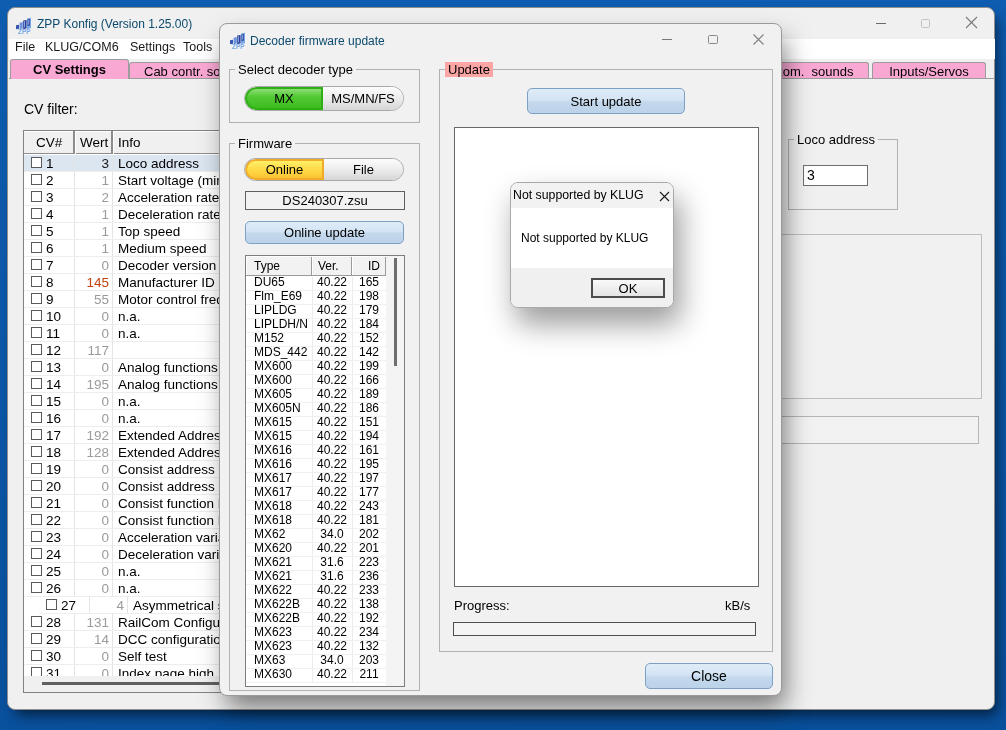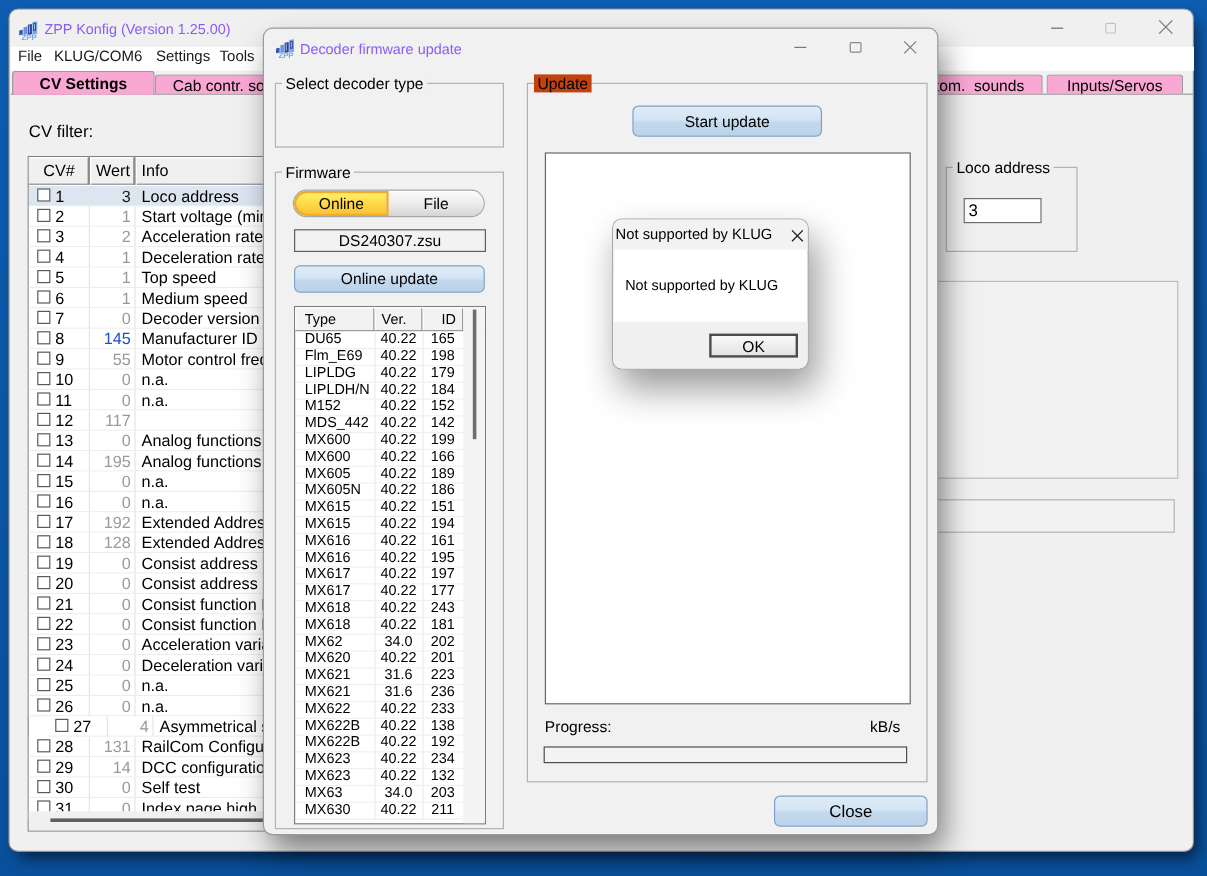--- a/index.html
+++ b/index.html
@@ -12,21 +12,21 @@
 }
 .abs { position:absolute; }
 
 #mainwin {
   left:7px; top:7px; width:988px; height:703px;
   background:#f0f0f0;
   border:1px solid #8f8f8f;
   border-radius:8px;
   box-shadow: 5px 8px 13px -3px rgba(0,0,0,0.6);
 }
-.titletext { color:#8b5cf6; font-size:12px; }
+.titletext { color:#0c4a6e; font-size:12px; }
 
 #menubar {
   left:1px; top:31px; width:986px; height:20px;
   background:#fff; font-size:12.5px; color:#1a1a1a;
 }
 #menubar span { position:absolute; top:1px; }
 
 .tab { position:absolute; background:#f9a8d4; border:1px solid #9c9c9c; border-bottom:none;
   border-radius:3px 3px 0 0; font-size:13px; text-align:center; }
 #tabline { left:1px; top:70px; width:986px; height:1px; background:#9c9c9c; }
@@ -151,21 +151,21 @@
         <span style="position:absolute;left:22px;top:1px;">7</span>
         <span style="position:absolute;left:50px;top:1px;width:35px;text-align:right;color:#9a9a9a;">0</span>
         <span style="position:absolute;left:94px;top:1px;white-space:nowrap;">Decoder version n</span>
         <span style="position:absolute;left:50px;top:0;width:1px;height:17px;background:#e4e4e4;"></span>
         <span style="position:absolute;left:88px;top:0;width:1px;height:17px;background:#e4e4e4;"></span>
         <span style="position:absolute;left:0;bottom:0;width:100%;height:1px;background:#ededed;"></span>
       </div>
       <div style="position:absolute;left:0;top:143px;width:100%;height:17px;background:#fff;font-size:13.5px;">
         <span style="position:absolute;left:7px;top:2px;width:11px;height:11px;border:1.5px solid #5a5a5a;background:#fff;"></span>
         <span style="position:absolute;left:22px;top:1px;">8</span>
-        <span style="position:absolute;left:50px;top:1px;width:35px;text-align:right;color:#1d4ed8;">145</span>
+        <span style="position:absolute;left:50px;top:1px;width:35px;text-align:right;color:#c2410c;">145</span>
         <span style="position:absolute;left:94px;top:1px;white-space:nowrap;">Manufacturer ID</span>
         <span style="position:absolute;left:50px;top:0;width:1px;height:17px;background:#e4e4e4;"></span>
         <span style="position:absolute;left:88px;top:0;width:1px;height:17px;background:#e4e4e4;"></span>
         <span style="position:absolute;left:0;bottom:0;width:100%;height:1px;background:#ededed;"></span>
       </div>
       <div style="position:absolute;left:0;top:160px;width:100%;height:17px;background:#fff;font-size:13.5px;">
         <span style="position:absolute;left:7px;top:2px;width:11px;height:11px;border:1.5px solid #5a5a5a;background:#fff;"></span>
         <span style="position:absolute;left:22px;top:1px;">9</span>
         <span style="position:absolute;left:50px;top:1px;width:35px;text-align:right;color:#9a9a9a;">55</span>
         <span style="position:absolute;left:94px;top:1px;white-space:nowrap;">Motor control freq</span>
@@ -402,20 +402,24 @@
   <div class="abs titletext" style="left:30px; top:10px;">Decoder firmware update</div>
   <div class="abs" style="left:442px; top:15px; width:10px; height:1.3px; background:#787878;"></div>
   <div class="abs" style="left:488px; top:11px; width:10px; height:9px; border:1px solid #8a8a8a; border-radius:1.5px;"></div>
   <svg class="abs" style="left:533px; top:10px;" width="11" height="11" viewBox="0 0 11 11">
     <path d="M0.5 0.5 L10.5 10.5 M10.5 0.5 L0.5 10.5" stroke="#808080" stroke-width="1.1"></path>
   </svg>
 
   <div class="group" style="left:9px; top:45px; width:191px; height:54px;">
     <div class="glabel" style="background:#f1f1f1;">Select decoder type</div>
   </div>
+  <div class="pill" style="left:24px; top:62px; width:160px; height:25px;">
+    <div class="seg" style="background:linear-gradient(180deg,#8edd76 0%,#52ca34 40%,#3dbc1e 100%); border:2px solid #2fae15; border-radius:12.5px 0 0 12.5px; width:78px; flex:none;">MX</div>
+    <div class="seg" style="background:linear-gradient(180deg,#fdfdfd 0%,#e8e8e8 60%,#d5d5d5 100%);">MS/MN/FS</div>
+  </div>
 
   <div class="group" style="left:9px; top:119px; width:191px; height:548px;">
     <div class="glabel" style="background:#f1f1f1;">Firmware</div>
   </div>
   <div class="pill" style="left:24px; top:134px; width:160px; height:23px;">
     <div class="seg" style="background:linear-gradient(180deg,#fff067 0%,#ffda48 50%,#fcc334 100%); border:2px solid #f0ab29; border-radius:12px 0 0 12px; width:79px; flex:none;">Online</div>
     <div class="seg" style="background:linear-gradient(180deg,#fdfdfd 0%,#e8e8e8 60%,#d5d5d5 100%);">File</div>
   </div>
   <div class="abs" style="left:25px; top:167px; width:160px; height:19px; border:1px solid #5f5f5f; background:#f2f2f2; text-align:center; font-size:13px; padding-top:1px;">DS240307.zsu</div>
   <div class="bluebtn" style="left:25px; top:197px; width:159px; height:23px;">Online update</div>
@@ -660,21 +664,21 @@
         <span style="position:absolute;left:8px;top:-1px;white-space:nowrap;">MX630</span>
         <span style="position:absolute;left:66px;top:-1px;width:40px;text-align:center;">40.22</span>
         <span style="position:absolute;left:106px;top:-1px;width:34px;text-align:center;">211</span>
       </div>
       <div style="position:absolute;right:0;top:0;width:18px;height:100%;background:#f4f4f4;">
         <div style="position:absolute;left:8px;top:2px;width:2.5px;height:108px;background:#6e6e6e;"></div>
       </div>
     </div>
 
   <div class="group" style="left:219px; top:45px; width:334px; height:583px;">
-    <div class="glabel" style="background:#c2410c;text-align:right;">Update</div>
+    <div class="glabel" style="background:#fca5a5;text-align:right;">Update</div>
   </div>
   <div class="bluebtn" style="left:307px; top:64px; width:158px; height:26px;">Start update</div>
   <div class="sunken" style="left:234px; top:103px; width:305px; height:460px; border-color:#676767;"></div>
   <div class="abs" style="left:234px; top:574px; font-size:13px;">Progress:</div>
   <div class="abs" style="left:505px; top:574px; font-size:13px;">kB/s</div>
   <div class="abs" style="left:233px; top:598px; width:303px; height:14px; border:1px solid #4e4e4e; background:#f4f4f4;"></div>
 
   <div class="bluebtn" style="left:425px; top:639px; width:128px; height:26px; font-size:14px;">Close</div>
 </div>
 

